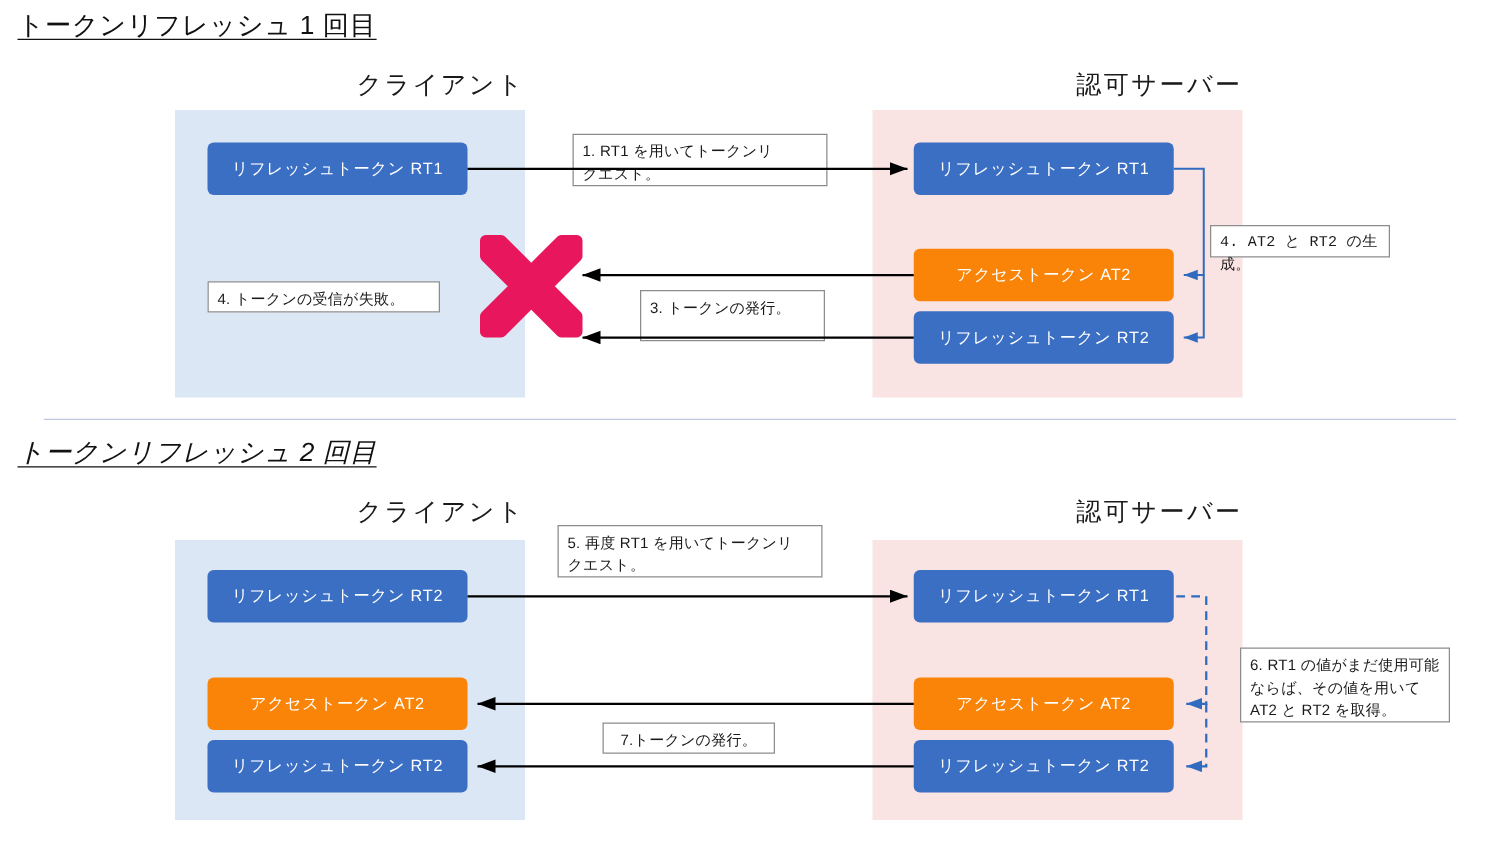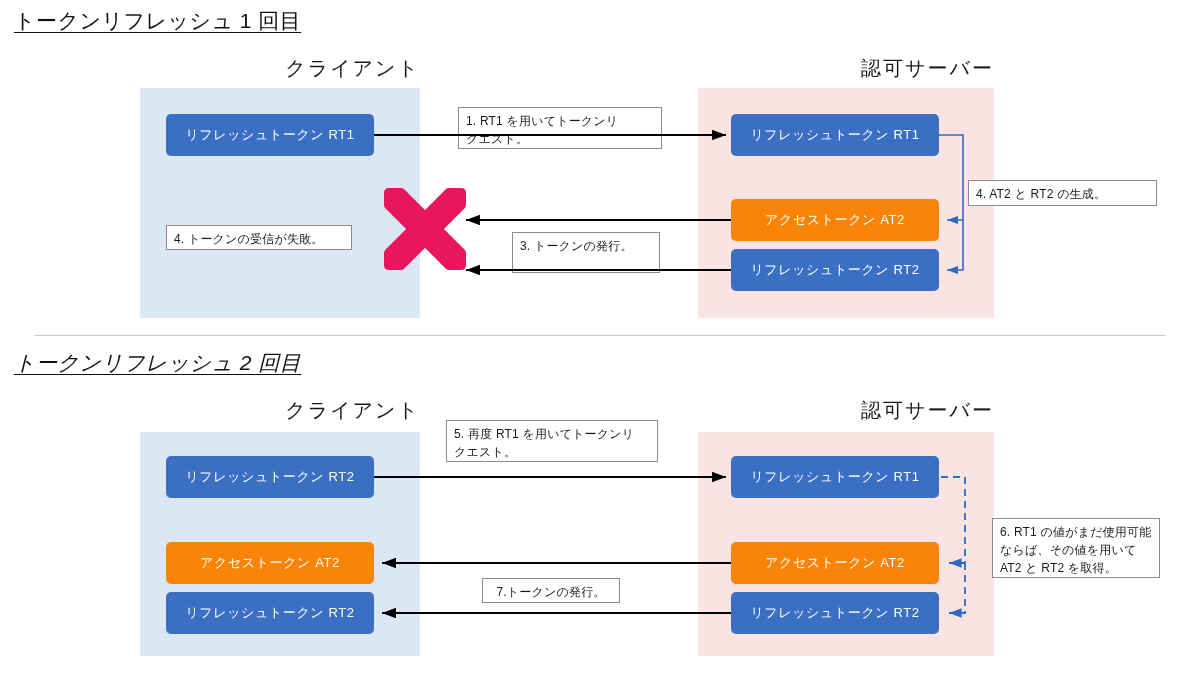--- a/index.html
+++ b/index.html
@@ -112,21 +112,21 @@
 
 <div class="token-box token-refresh" style="left:731px; top:114px; width:208px; height:42px;">リフレッシュトークン RT1</div>
 
 <div class="token-box token-access" style="left:731px; top:199px; width:208px; height:42px;">アクセストークン AT2</div>
 
 <div class="token-box token-refresh" style="left:731px; top:249px; width:208px; height:42px;">リフレッシュトークン RT2</div>
 
 <div class="note-box" style="left:458px; top:82px; width:204px; height:42px;margin-top:25px;">1. RT1 を用いてトークンリ
 クエスト。</div>
 
-<div class="note-box" style="left:968px; top:180px; width:189px; height:26px;">4. AT2 と RT2 の生成。</div>
+<div class="note-box" style="left:968px; top:180px; width:144px; height:26px;font-family:Liberation Mono, monospace;">4. AT2 と RT2 の生成。</div>
 
 <div class="note-box" style="left:512px; top:232px; width:148px; height:41px;">3. トークンの発行。</div>
 
 <div class="note-box" style="left:166px; top:225px; width:186px; height:25px;">4. トークンの受信が失敗。</div>
 
 <div class="section-divider" style="left:35px; top:335px; width:1130px;"></div>
 
 <div class="section-heading" style="left:14px; top:350px;font-style:italic;">トークンリフレッシュ 2 回目</div>
 
 <div class="column-caption" style="left:140px; top:398px; width:280px;">クライアント</div>

